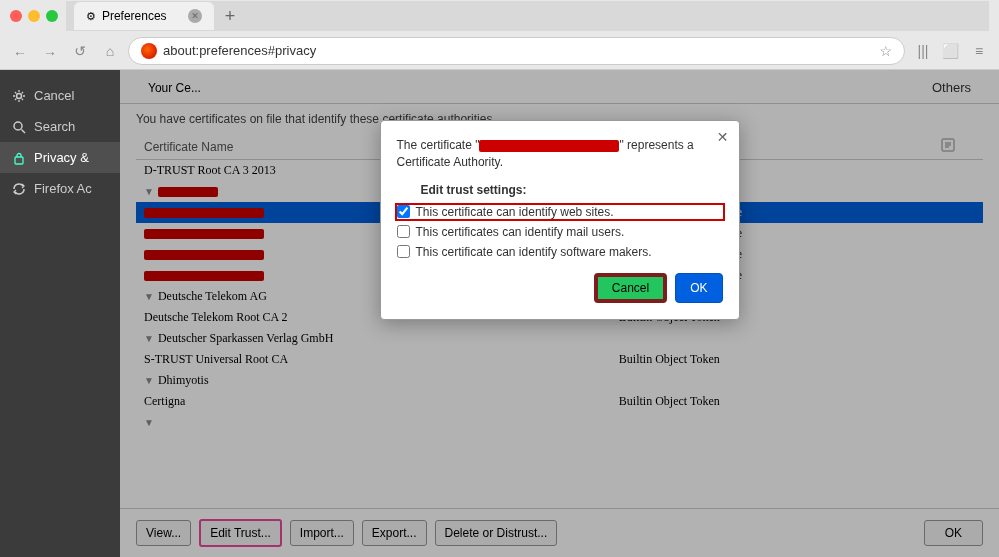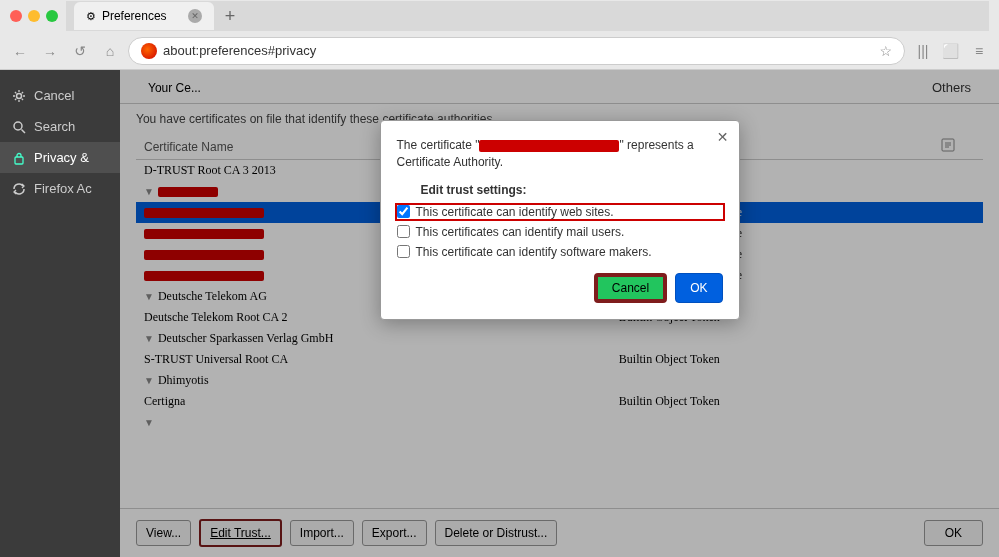--- a/index.html
+++ b/index.html
@@ -70,21 +70,21 @@
     .cert-table th:last-child { width: 50px; }
     .cert-table td { padding: 3px 8px; vertical-align: middle; font-family: Liberation Serif, serif; }
     .cert-row-selected { background: #0060df; color: white; }
     .cert-row-selected td { color: white; }
     .group-toggle { color: #888; font-size: 10px; margin-right: 4px; }
     .indent { padding-left: 16px; }
 
     
     .cert-actions { display: flex; align-items: center; gap: 8px; padding: 10px 16px; border-top: 1px solid #ccc; }
     .cert-btn { padding: 5px 9px; font-size: 12px; border: 1px solid #999; border-radius: 3px; background: #f5f5f5; cursor: pointer; }
-    .cert-btn.highlighted { border: 2px solid #7f1d1d; text-decoration: underline; }
+    .cert-btn.highlighted { border: 2px solid #ec4899; }
     .spacer { flex: 1; }
     .ok-btn { padding: 5px 20px; font-size: 12px; border: 1px solid #999; border-radius: 3px; background: #f5f5f5; cursor: pointer; }
 
     
     .others-tab { color: #333; font-weight: normal; font-size: 13px; }
   </style>
 </head>
 <body>
 
 <div class="browser-chrome">

